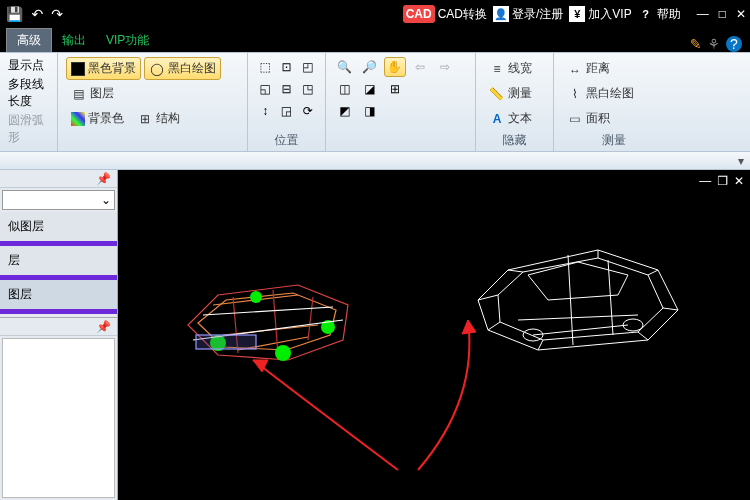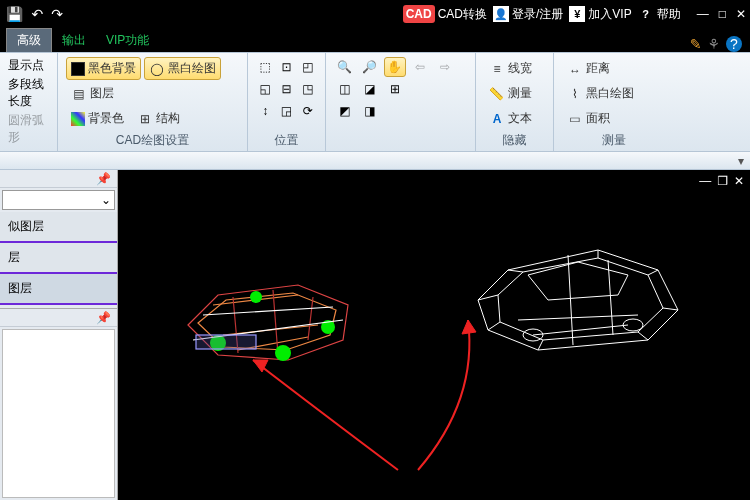--- a/index.html
+++ b/index.html
@@ -33,21 +33,21 @@
 .colorsq{width:14px;height:14px;background:linear-gradient(45deg,#f33,#3f3,#33f,#ff3);}
 .iconbtn{width:22px;height:20px;display:inline-flex;align-items:center;justify-content:center;border:1px solid transparent;border-radius:3px;cursor:pointer;}
 .iconbtn.hl{background:linear-gradient(#fff3c0,#ffdc70);border:1px solid #c9a23a;}
 .disabled{opacity:0.35;}
 .panel-strip{height:18px;background:linear-gradient(#f5f8fb,#dce6ef);border-bottom:1px solid #b5c5d5;display:flex;justify-content:flex-end;align-items:center;padding-right:6px;color:#555;}
 .workspace{display:flex;height:330px;}
 .sidepanel{width:118px;background:#e5eaf0;border-right:1px solid #aaa;display:flex;flex-direction:column;}
 .sidepanel .pin{height:18px;display:flex;justify-content:flex-end;align-items:center;padding-right:6px;border-bottom:1px solid #c5ccd5;font-size:11px;}
 .sidepanel .dd{height:20px;border:1px solid #999;background:#fff;margin:2px;display:flex;justify-content:flex-end;align-items:center;padding-right:3px;}
 .sidepanel .list{flex:0 0 auto;}
-.sidepanel .item{padding:6px 8px;border-bottom:2px solid #6d28d9;background:#dfe5eb;cursor:pointer;}
+.sidepanel .item{padding:6px 8px;border-bottom:5px solid #6d28d9;background:#dfe5eb;cursor:pointer;}
 .sidepanel .item.sel{background:#cfd9e3;}
 .sidepanel .blank{flex:1;background:#fff;margin:2px;border:1px solid #bbb;}
 .canvas{flex:1;background:#000;position:relative;}
 .canvas .winctrl{position:absolute;top:4px;right:6px;color:#fff;display:flex;gap:6px;font-size:12px;}
 .canvas svg{position:absolute;top:0;left:0;}
 </style>
 </head>
 <body>
 
 <div class="titlebar">
@@ -131,21 +131,20 @@
         <div class="rbtn">
             <span class="colorsq"></span>
             <span>背景色</span>
           </div>
         <div class="rbtn">
             <span class="ic">⊞</span>
             <span>结构</span>
           </div>
       </div>
     </div>
-    <div class="label">CAD绘图设置</div>
   </div>
 
   <div class="ribbon-group" style="width:78px">
     <div class="rows">
       <div class="row">
         <span class="iconbtn">⬚</span>
         <span class="iconbtn">⊡</span>
         <span class="iconbtn">◰</span>
       </div>
       <div class="row">

